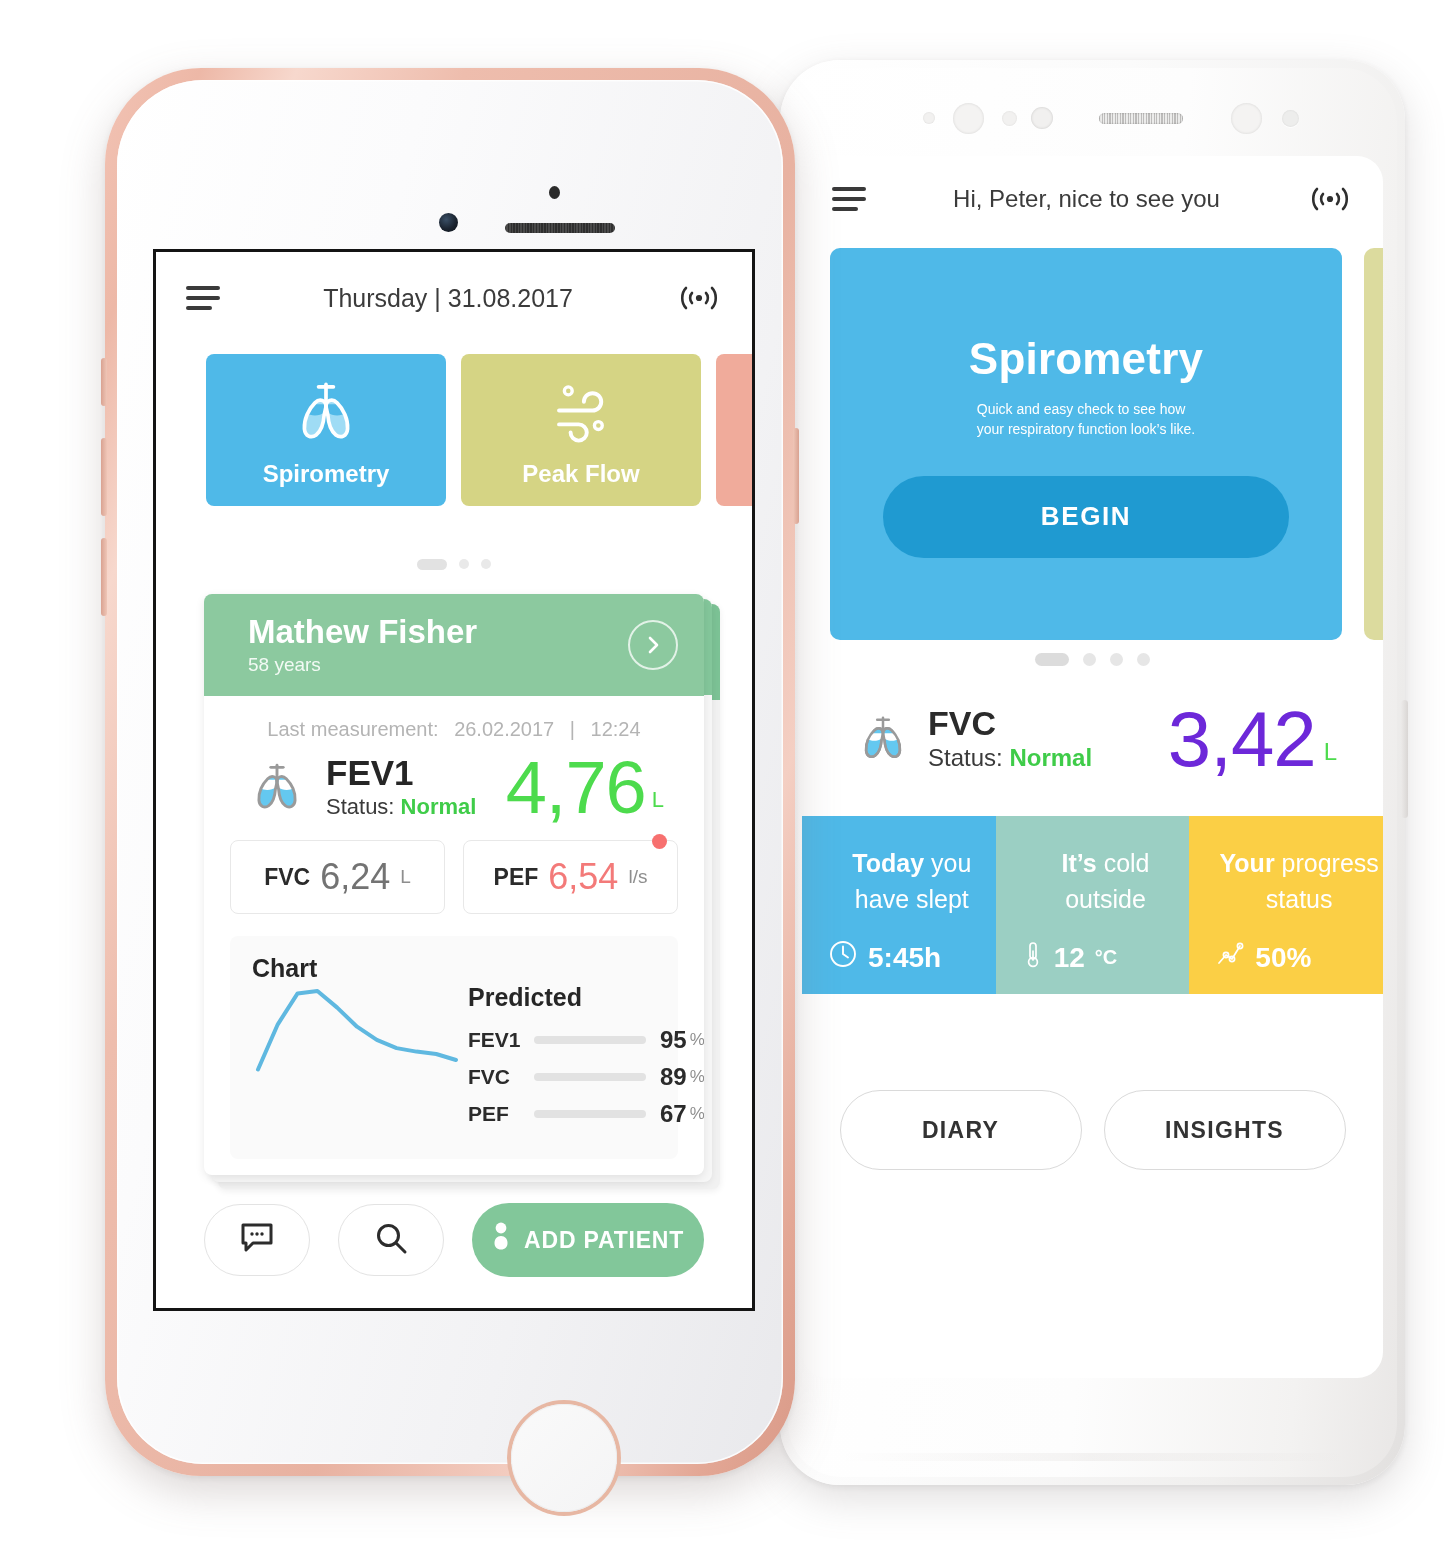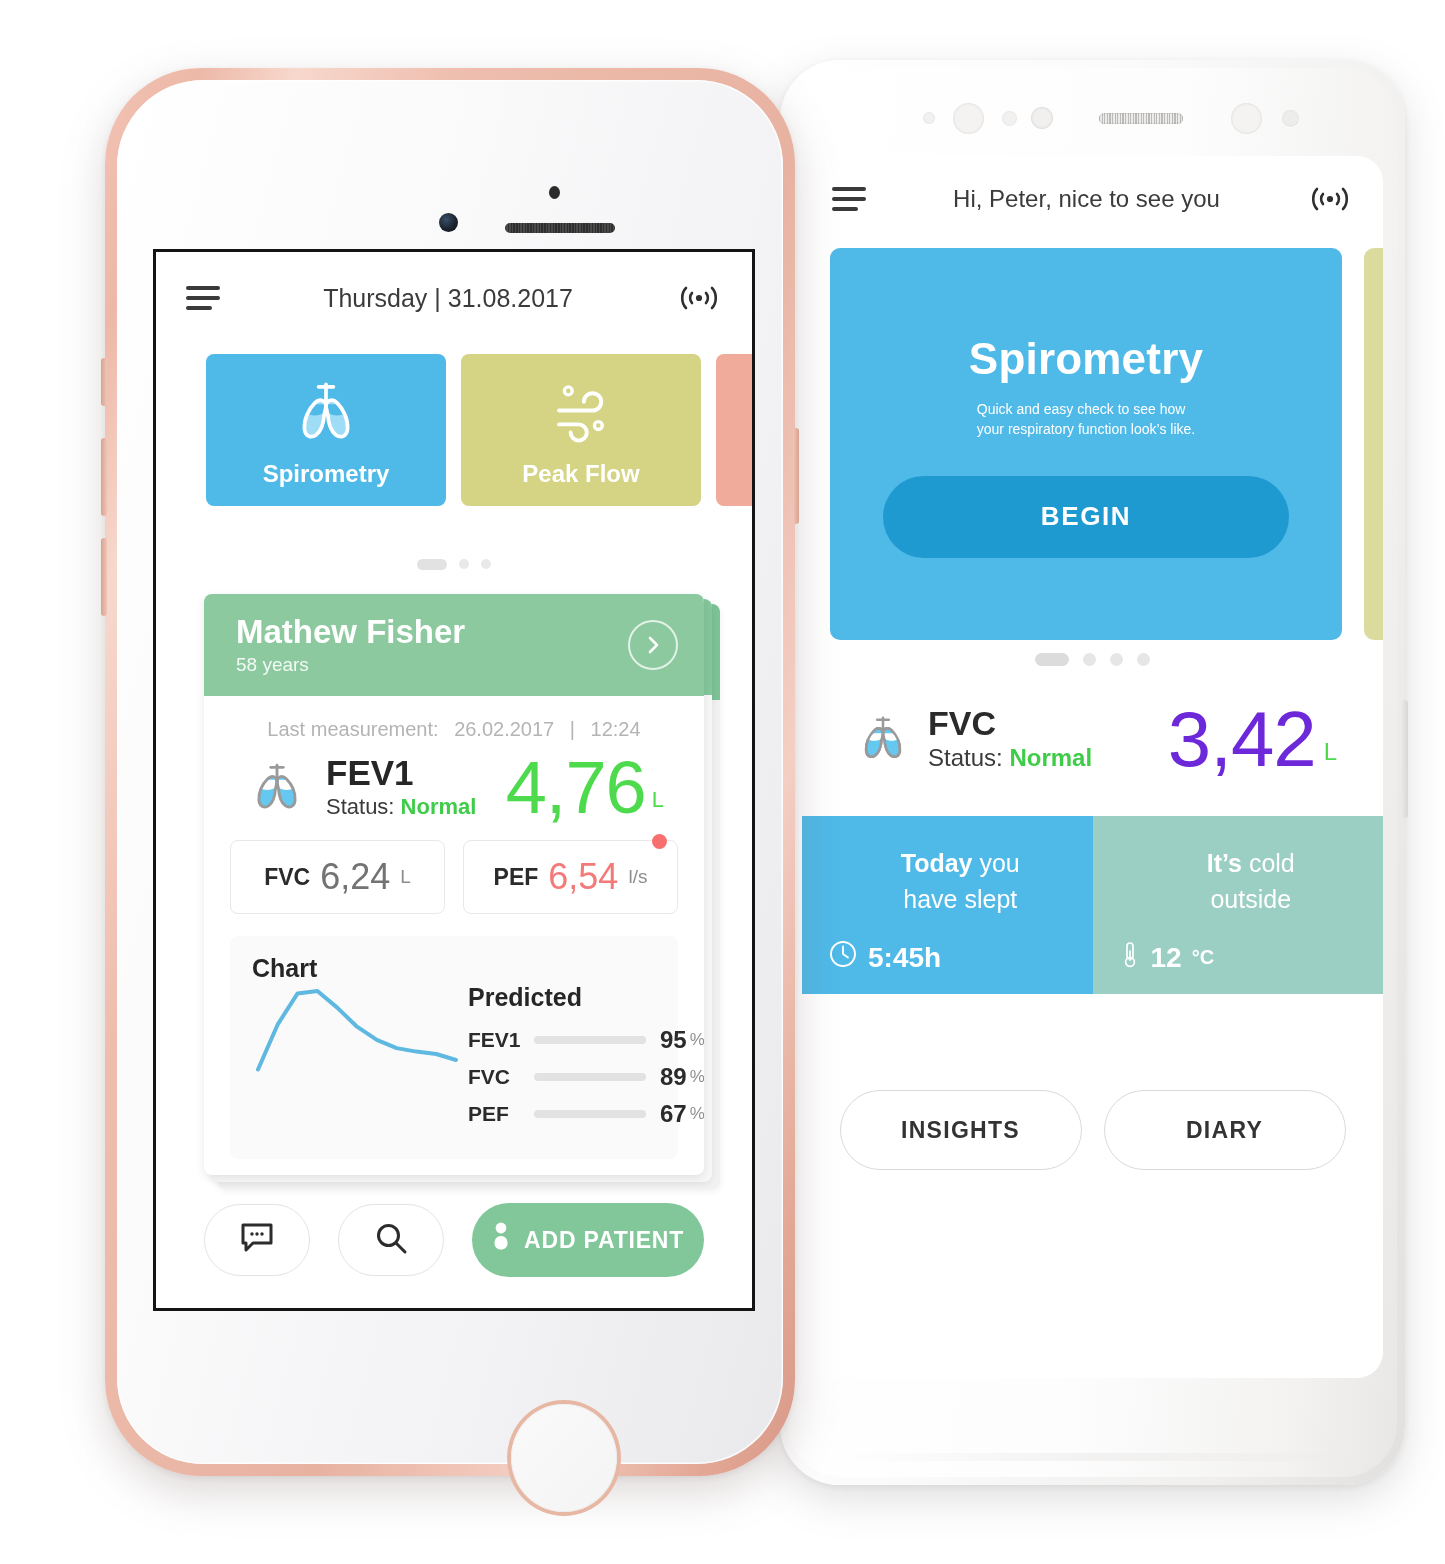--- a/index.html
+++ b/index.html
@@ -173,21 +173,21 @@
   .i-dots { display:flex; justify-content:center; align-items:center; gap:12px; margin-top: 2px; height: 24px; }
   .i-dot { width: 10px; height: 10px; border-radius:50%; background:#e9e9e9; }
   .i-dot.active { width: 30px; height: 11px; border-radius:6px; background:#e2e2e2; }
 
   .patient-stack { position:relative; margin: 18px 48px 0 48px; }
   .stack-b2 { position:absolute; left: 14px; top: 10px; right: -16px; bottom: -14px; background:#f1f1f1; border-radius: 8px; box-shadow:0 2px 7px rgba(0,0,0,0.07); }
   .stack-b1 { position:absolute; left: 7px; top: 5px; right: -8px; bottom: -7px; background:#f7f7f7; border-radius: 8px; box-shadow:0 2px 7px rgba(0,0,0,0.07); }
   .stack-b2::before { content:''; position:absolute; left:0; top:0; right:0; height: 96px; background:#7cc295; border-radius: 8px 8px 0 0; }
   .stack-b1::before { content:''; position:absolute; left:0; top:0; right:0; height: 96px; background:#84c79b; border-radius: 8px 8px 0 0; }
   .patient-card { position:relative; background:#fff; border-radius: 8px; box-shadow: 0 3px 10px rgba(0,0,0,0.09); overflow:hidden; }
-  .p-head { background:#8cc99f; padding: 20px 26px 20px 32px; display:flex; align-items:center; cursor:pointer;}
+  .p-head { background:#8cc99f; padding: 20px 26px 20px 44px; display:flex; align-items:center; cursor:pointer;}
   .p-name { color:#fff; font-size: 33px; font-weight:bold; line-height:1.1; }
   .p-age { color:#f2faf4; font-size: 19px; margin-top: 4px; }
   .chev-circle {
     margin-left:auto; width: 50px; height: 50px; border-radius:50%;
     border: 2px solid rgba(255,255,255,0.75); display:flex; align-items:center; justify-content:center;
   }
   .p-body { padding: 22px 26px 16px 26px; }
   .lastm { text-align:center; color:#b4b4b4; font-size: 20px; }
   .lastm .dt { color:#b4b4b4; margin-left: 10px;}
   .fev-row { display:flex; align-items:center; padding: 14px 14px 0 16px; }
@@ -343,25 +343,42 @@
               <svg width="22" height="30" viewBox="0 0 22 30">
                 <rect x="8" y="4" width="6" height="16" rx="3" fill="none" stroke="#ffffff" stroke-width="1.7"></rect>
                 <circle cx="11" cy="23" r="4.4" fill="none" stroke="#ffffff" stroke-width="1.7"></circle>
                 <path d="M11 12 v9" stroke="#ffffff" stroke-width="1.7" stroke-linecap="round"></path>
               </svg>
             </span>
             <span>12</span>
             <span class="u">°C</span>
           </div>
         </div>
+        <div class="tile yellow">
+          <div class="tile-text">
+            <b>Your</b><span> progress</span><br>
+            <span>status</span>
+          </div>
+          <div class="tile-val">
+            <span>
+              <svg width="30" height="30" viewBox="0 0 30 30">
+                <path d="M4 24 L11 16 L17 20 L25 7" stroke="#ffffff" stroke-width="1.7" fill="none" stroke-linecap="round" stroke-linejoin="round"></path>
+                <circle cx="11" cy="16" r="2.6" fill="none" stroke="#ffffff" stroke-width="1.7"></circle>
+                <circle cx="17" cy="20" r="2.6" fill="none" stroke="#ffffff" stroke-width="1.7"></circle>
+                <circle cx="25" cy="7" r="2.6" fill="none" stroke="#ffffff" stroke-width="1.7"></circle>
+              </svg>
+            </span>
+            <span>50%</span>
+          </div>
+        </div>
       </div>
 
       <div class="pill-row">
+        <button class="pill-btn">DIARY</button>
         <button class="pill-btn">INSIGHTS</button>
-        <button class="pill-btn">DIARY</button>
       </div>
 
     </div>
   </div>
 
   <div class="iphone">
     <div class="iphone-face"></div>
     <div class="ip-prox"></div>
     <div class="ip-cam"></div>
     <div class="ip-speaker"></div>

